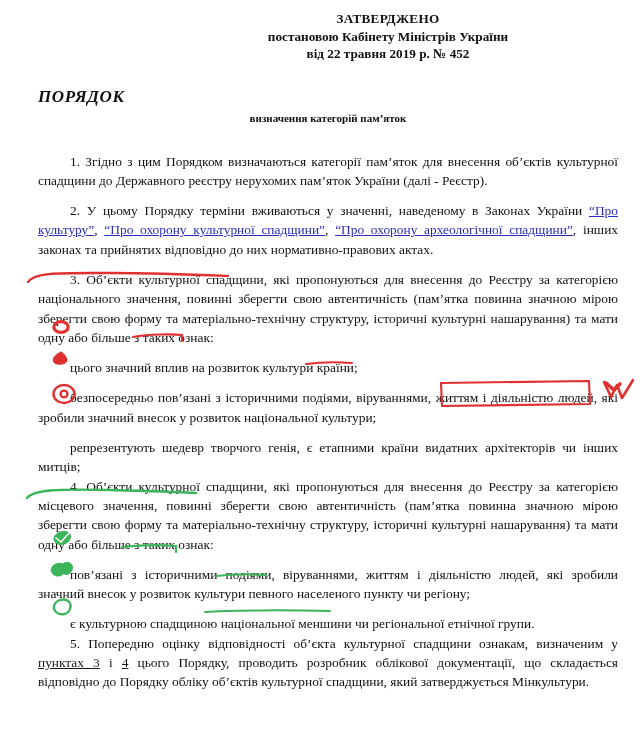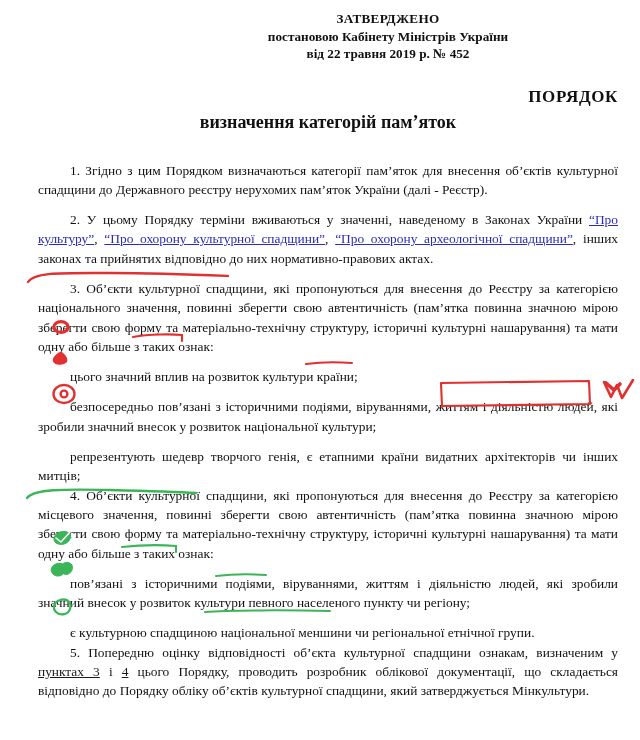--- a/index.html
+++ b/index.html
@@ -37,31 +37,32 @@
     font-size: 13.2px;
     line-height: 17.5px;
     margin: 0 0 0 0;
     padding-left: 120px;
   }
   .approval div { white-space: nowrap; }
   .approval .l1 { letter-spacing: 0.3px; }
 
   
   .doc-title {
-    text-align: right;
+    text-align: left;
     font-weight: bold;
     font-size: 17px;
     letter-spacing: 0.6px;
     margin-top: 24px;
     margin-bottom: 0;
+    font-style: italic;
   }
   .doc-subtitle {
     text-align: center;
     font-weight: bold;
-    font-size: 18px;
+    font-size: 11px;
     margin-top: 5px;
     margin-bottom: 0;
   }
 
   
   p.para {
     text-align: justify;
     text-justify: inter-word;
     font-size: 13.4px;
     line-height: 19.3px;

